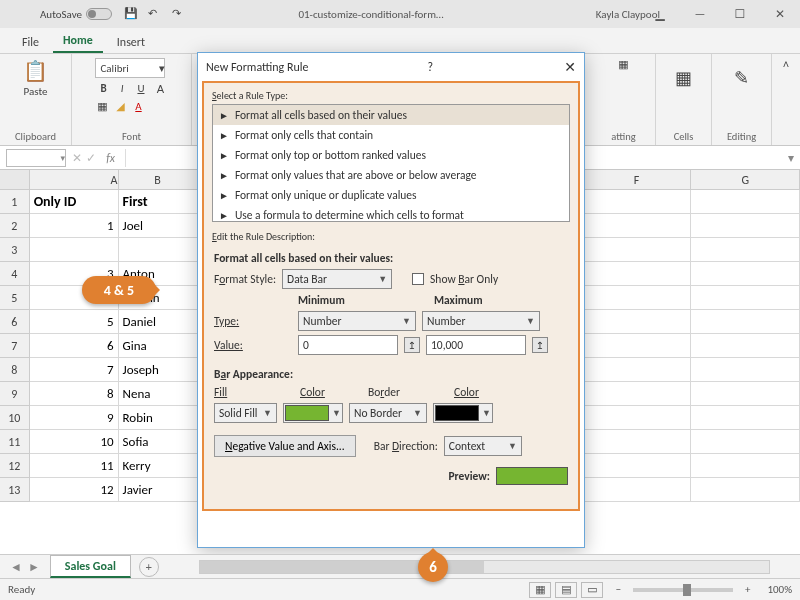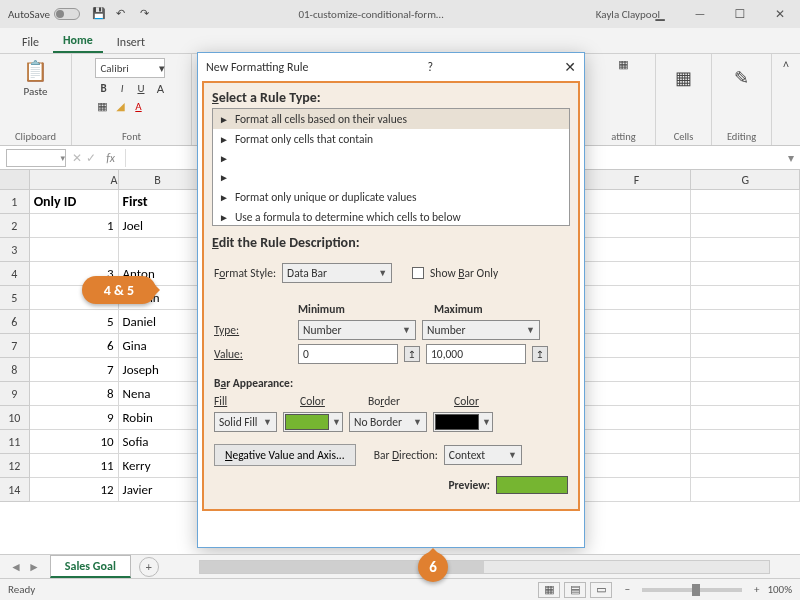--- a/index.html
+++ b/index.html
@@ -1,19 +1,19 @@
 <!DOCTYPE html>
 <html><head>
 <meta charset="utf-8">
 <style>
 * { box-sizing: border-box; margin: 0; padding: 0; font-family: "Segoe UI", Calibri, sans-serif; }
 body { width: 800px; height: 600px; overflow: hidden; background: #fff; position: relative; }
 
 
-.titlebar { height: 28px; background: #e6e6e6; display: flex; align-items: center; font-size: 11px; color: #444; }
+.titlebar { height: 28px; background: #e6e6e6; display: flex; align-items: center; font-size: 11px; color: #444; padding-left: 32px; }
 .titlebar .autosave { margin-left: 8px; display: flex; align-items: center; gap: 4px; }
 .toggle { width: 26px; height: 12px; border: 1px solid #999; border-radius: 6px; position: relative; background: #ddd; }
 .toggle::after { content: ""; width: 8px; height: 8px; background: #888; border-radius: 50%; position: absolute; left: 1px; top: 1px; }
 .titlebar .qat { display: flex; gap: 10px; margin-left: 12px; }
 .titlebar .ico { width: 14px; height: 14px; display: inline-block; }
 .titlebar .docname { position: absolute; left: 50%; transform: translateX(-70%); color: #555; }
 .titlebar .username { position: absolute; right: 140px; color: #555; }
 .winbtns { margin-left: auto; display: flex; }
 .winbtn { width: 40px; height: 28px; display: flex; align-items: center; justify-content: center; color: #555; font-size: 12px; }
 
@@ -69,21 +69,21 @@
 .viewbtn { width: 22px; height: 16px; border: 1px solid #bbb; display: flex; align-items: center; justify-content: center; }
 .zoomslider { width: 100px; height: 4px; background: #ccc; margin: 0 8px; position: relative; }
 .zoomslider::after { content: ""; width: 8px; height: 12px; background: #888; position: absolute; left: 50%; top: -4px; }
 
 
 .dialog { position: absolute; left: 197px; top: 52px; width: 388px; height: 496px; background: #fff; border: 1px solid #6aa6d8; box-shadow: 0 4px 18px rgba(0,0,0,.25); font-size: 11.5px; color: #333; }
 .dlgtitle { height: 28px; display: flex; align-items: center; padding: 0 8px; font-size: 12px; }
 .dlgtitle .closex { margin-left: auto; font-size: 14px; }
 .dlgtitle .help { margin-left: auto; margin-right: 12px; }
 .dlgbody { position: absolute; top: 28px; left: 4px; right: 4px; bottom: 36px; border: 2px solid #e78b3e; background: #f5ede3; padding: 6px 8px; }
-.sectlbl { font-size: 14px; margin-bottom: 2px; font-weight: bold; }
+.sectlbl { font-size: 10px; margin-bottom: 2px; }
 .rulelist { border: 1px solid #999; background: #fff; height: 118px; overflow: hidden; }
 .ruleitem { padding: 3px 6px; font-size: 11.5px; display: flex; align-items: center; gap: 6px; }
 .ruleitem.sel { background: #e8e0d4; }
 .arrow { font-size: 10px; }
 .descbox { margin-top: 8px; }
 .descinner { margin-top: 4px; padding: 4px 2px; }
 .boldlbl { font-weight: 700; margin-bottom: 4px; }
 .frow { display: flex; align-items: center; gap: 6px; margin: 4px 0; }
 .lbl-u { text-decoration: underline; width: 78px; }
 .combo { height: 20px; border: 1px solid #8a8a8a; background: #efefef; display: flex; align-items: center; justify-content: space-between; padding: 0 4px; font-size: 11.5px; }
@@ -304,21 +304,21 @@
     </div>
   <div class="row">
       <div class="rowh">12</div>
       <div class="cell colA">11</div>
       <div class="cell colB">Kerry</div>
       <div class="cell" style="width:390px"></div>
       <div class="cell colF"></div>
       <div class="cell colG"></div>
     </div>
   <div class="row">
-      <div class="rowh">14</div>
+      <div class="rowh">13</div>
       <div class="cell colA">12</div>
       <div class="cell colB">Javier</div>
       <div class="cell" style="width:390px"></div>
       <div class="cell colF"></div>
       <div class="cell colG"></div>
     </div>
 </div>
 
 <div class="dialog">
   <div class="dlgtitle">
@@ -332,50 +332,53 @@
       <div class="ruleitem sel">
           <span class="arrow">►</span>
           <span>Format all cells based on their values</span>
         </div>
       <div class="ruleitem">
           <span class="arrow">►</span>
           <span>Format only cells that contain</span>
         </div>
       <div class="ruleitem">
           <span class="arrow">►</span>
+          <span>Format only top or bottom ranked values</span>
         </div>
       <div class="ruleitem">
           <span class="arrow">►</span>
+          <span>Format only values that are above or below average</span>
         </div>
       <div class="ruleitem">
           <span class="arrow">►</span>
           <span>Format only unique or duplicate values</span>
         </div>
       <div class="ruleitem">
           <span class="arrow">►</span>
-          <span>Use a formula to determine which cells to below</span>
+          <span>Use a formula to determine which cells to format</span>
         </div>
     </div>
 
     <div class="descbox">
       <div class="sectlbl"><span style="text-decoration:underline">E</span>dit the Rule Description:</div>
       <div class="descinner">
+        <div class="boldlbl">Format all cells based on their values:</div>
 
         <div class="frow">
           <span>F<span style="text-decoration:underline">o</span>rmat Style:</span>
           <div class="combo" style="width:110px">
               <span>Data Bar</span>
               <span class="dd u">▼</span>
             </div>
           <span style="width:8px"></span>
           <span class="chk"></span>
           <span>Show <span style="text-decoration:underline">B</span>ar Only</span>
         </div>
 
-        <div class="frow" style="margin-top:19px">
+        <div class="frow" style="margin-top:4px">
           <span style="width:78px"></span>
           <span style="width:130px;font-weight:700">Minimum</span>
           <span style="font-weight:700">Maximum</span>
         </div>
         <div class="frow">
           <span class="lbl-u"><span style="text-decoration:underline">T</span>ype:</span>
           <div class="combo" style="width:118px">
               <span>Number</span>
               <span class="dd u">▼</span>
             </div>
@@ -463,15 +466,15 @@
       </div>
     <div class="viewbtn">
         <span class="u">▤</span>
       </div>
     <div class="viewbtn">
         <span class="u">▭</span>
       </div>
     <span style="margin-left:8px">−</span>
     <div class="zoomslider"></div>
     <span>+</span>
-    <span style="margin-left:4px">100%</span>
+    <span style="margin-left:13px">100%</span>
   </div>
 </div>
 
 </body></html>

